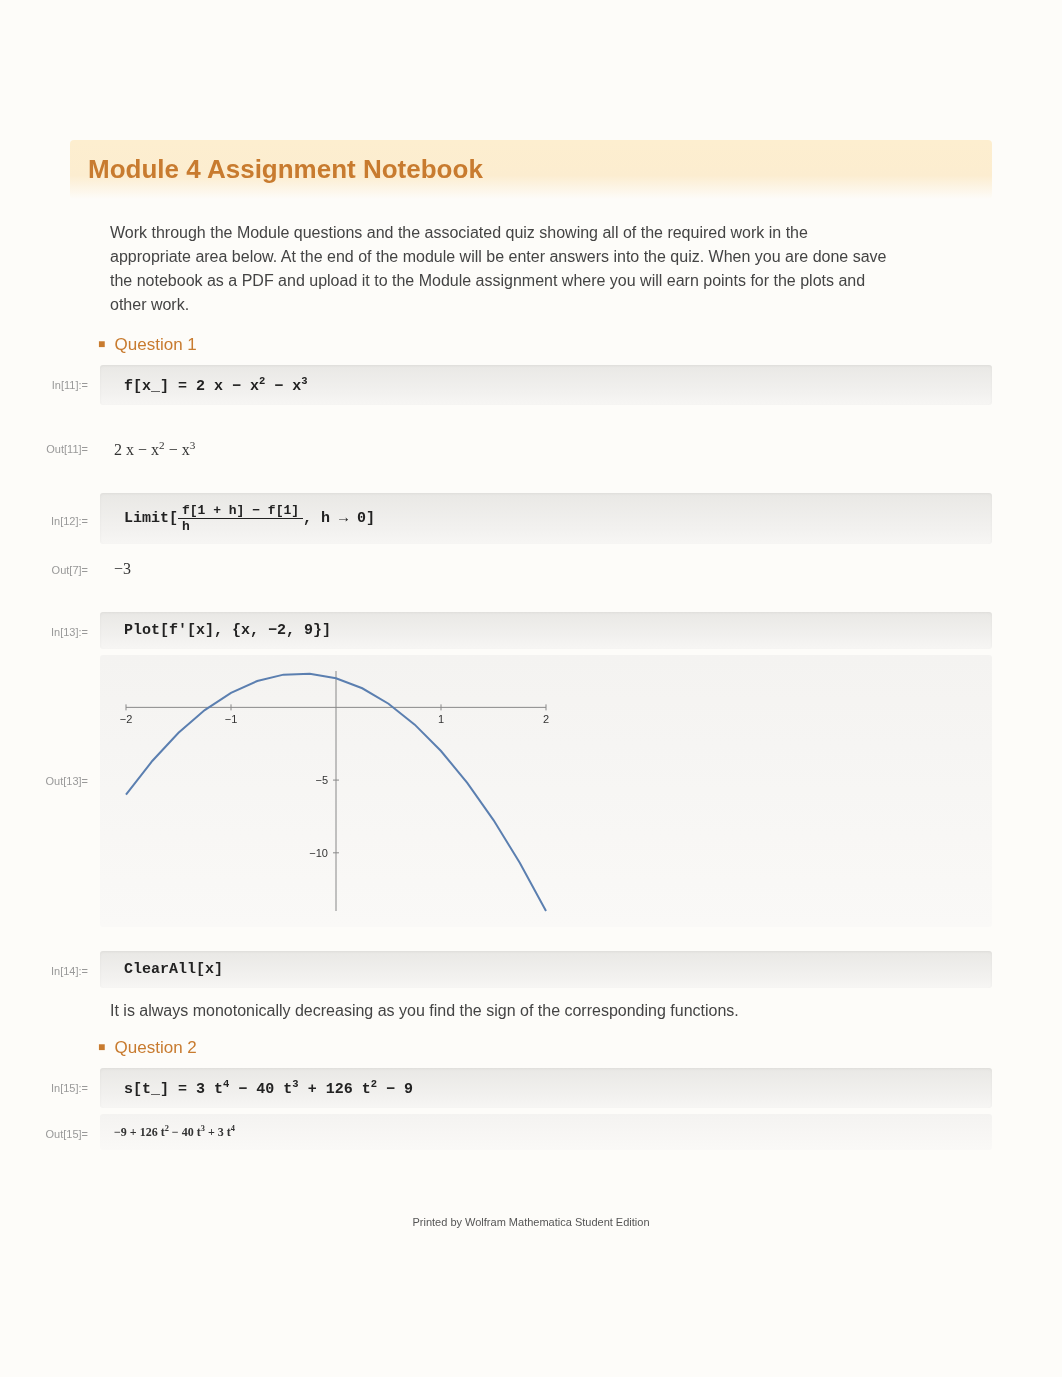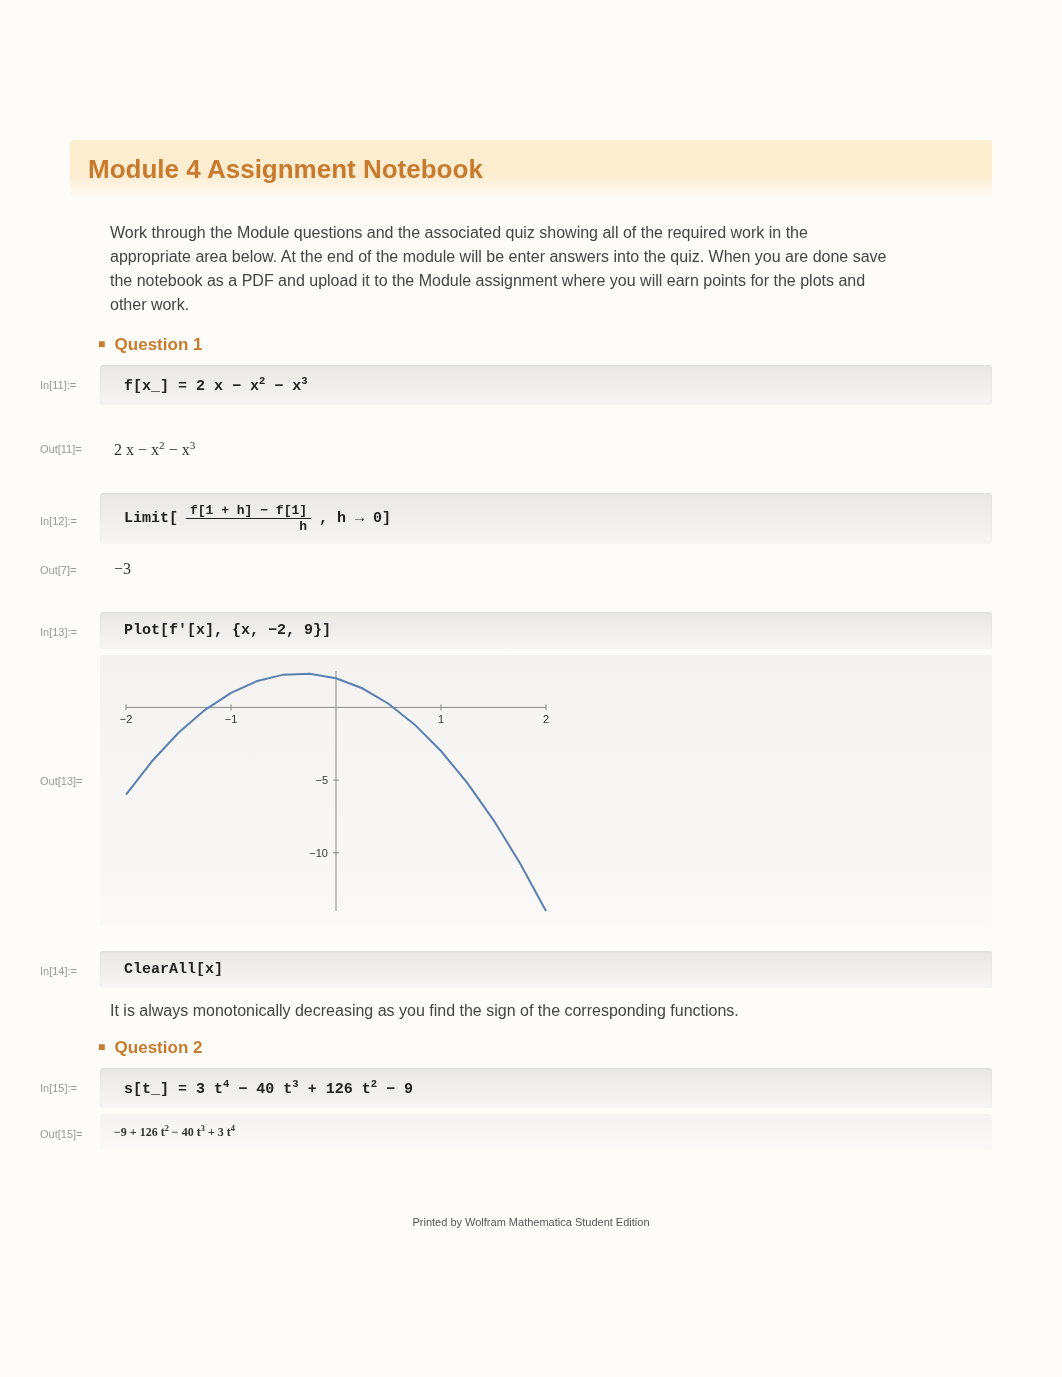--- a/index.html
+++ b/index.html
@@ -25,38 +25,39 @@
   .intro {
     margin: 0 0 18px 40px;
     font-size: 16px;
     line-height: 1.5;
     color: #444;
     max-width: 780px;
   }
   .q-head {
     margin: 18px 0 10px 28px;
     font-size: 17px;
-    font-weight: 700;
+    font-weight: 400;
     color: #c87b2f;
   }
   .q-head::before {
     content: "■ ";
     color: #c87b2f;
     font-size: 12px;
     vertical-align: 2px;
     margin-right: 6px;
   }
   .cell-row {
     display: flex;
     align-items: flex-start;
     margin: 6px 0;
   }
   .gutter {
     width: 60px;
     flex: none;
+    text-align: right;
     font-size: 11px;
     color: #999;
     padding-right: 12px;
     padding-top: 14px;
     margin-left: -30px;
   }
   .cell-body {
     flex: 1;
     padding: 10px 14px;
     border-radius: 3px;
@@ -88,21 +89,21 @@
     font-size: 16px;
     color: #444;
   }
   .footer {
     text-align: center;
     font-size: 11px;
     color: #555;
     margin-top: 66px;
   }
   sup { font-size: 0.7em; }
-  .frac { display: inline-block; text-align: right; vertical-align: middle; margin: 0 8px; }
+  .frac { display: inline-block; text-align: left; vertical-align: middle; margin: 0 0; }
   .frac .num { border-bottom: 1px solid #222; padding: 0 4px; display: block; font-size: 13px; }
   .frac .den { padding: 0 4px; display: block; font-size: 13px; }
   svg.plot { display: block; }
   .plot-wrap {
     background: linear-gradient(to bottom, #f4f3f1 0%, #faf9f7 100%);
     border-radius: 3px;
     padding: 6px;
   }
 </style>
 </head>

